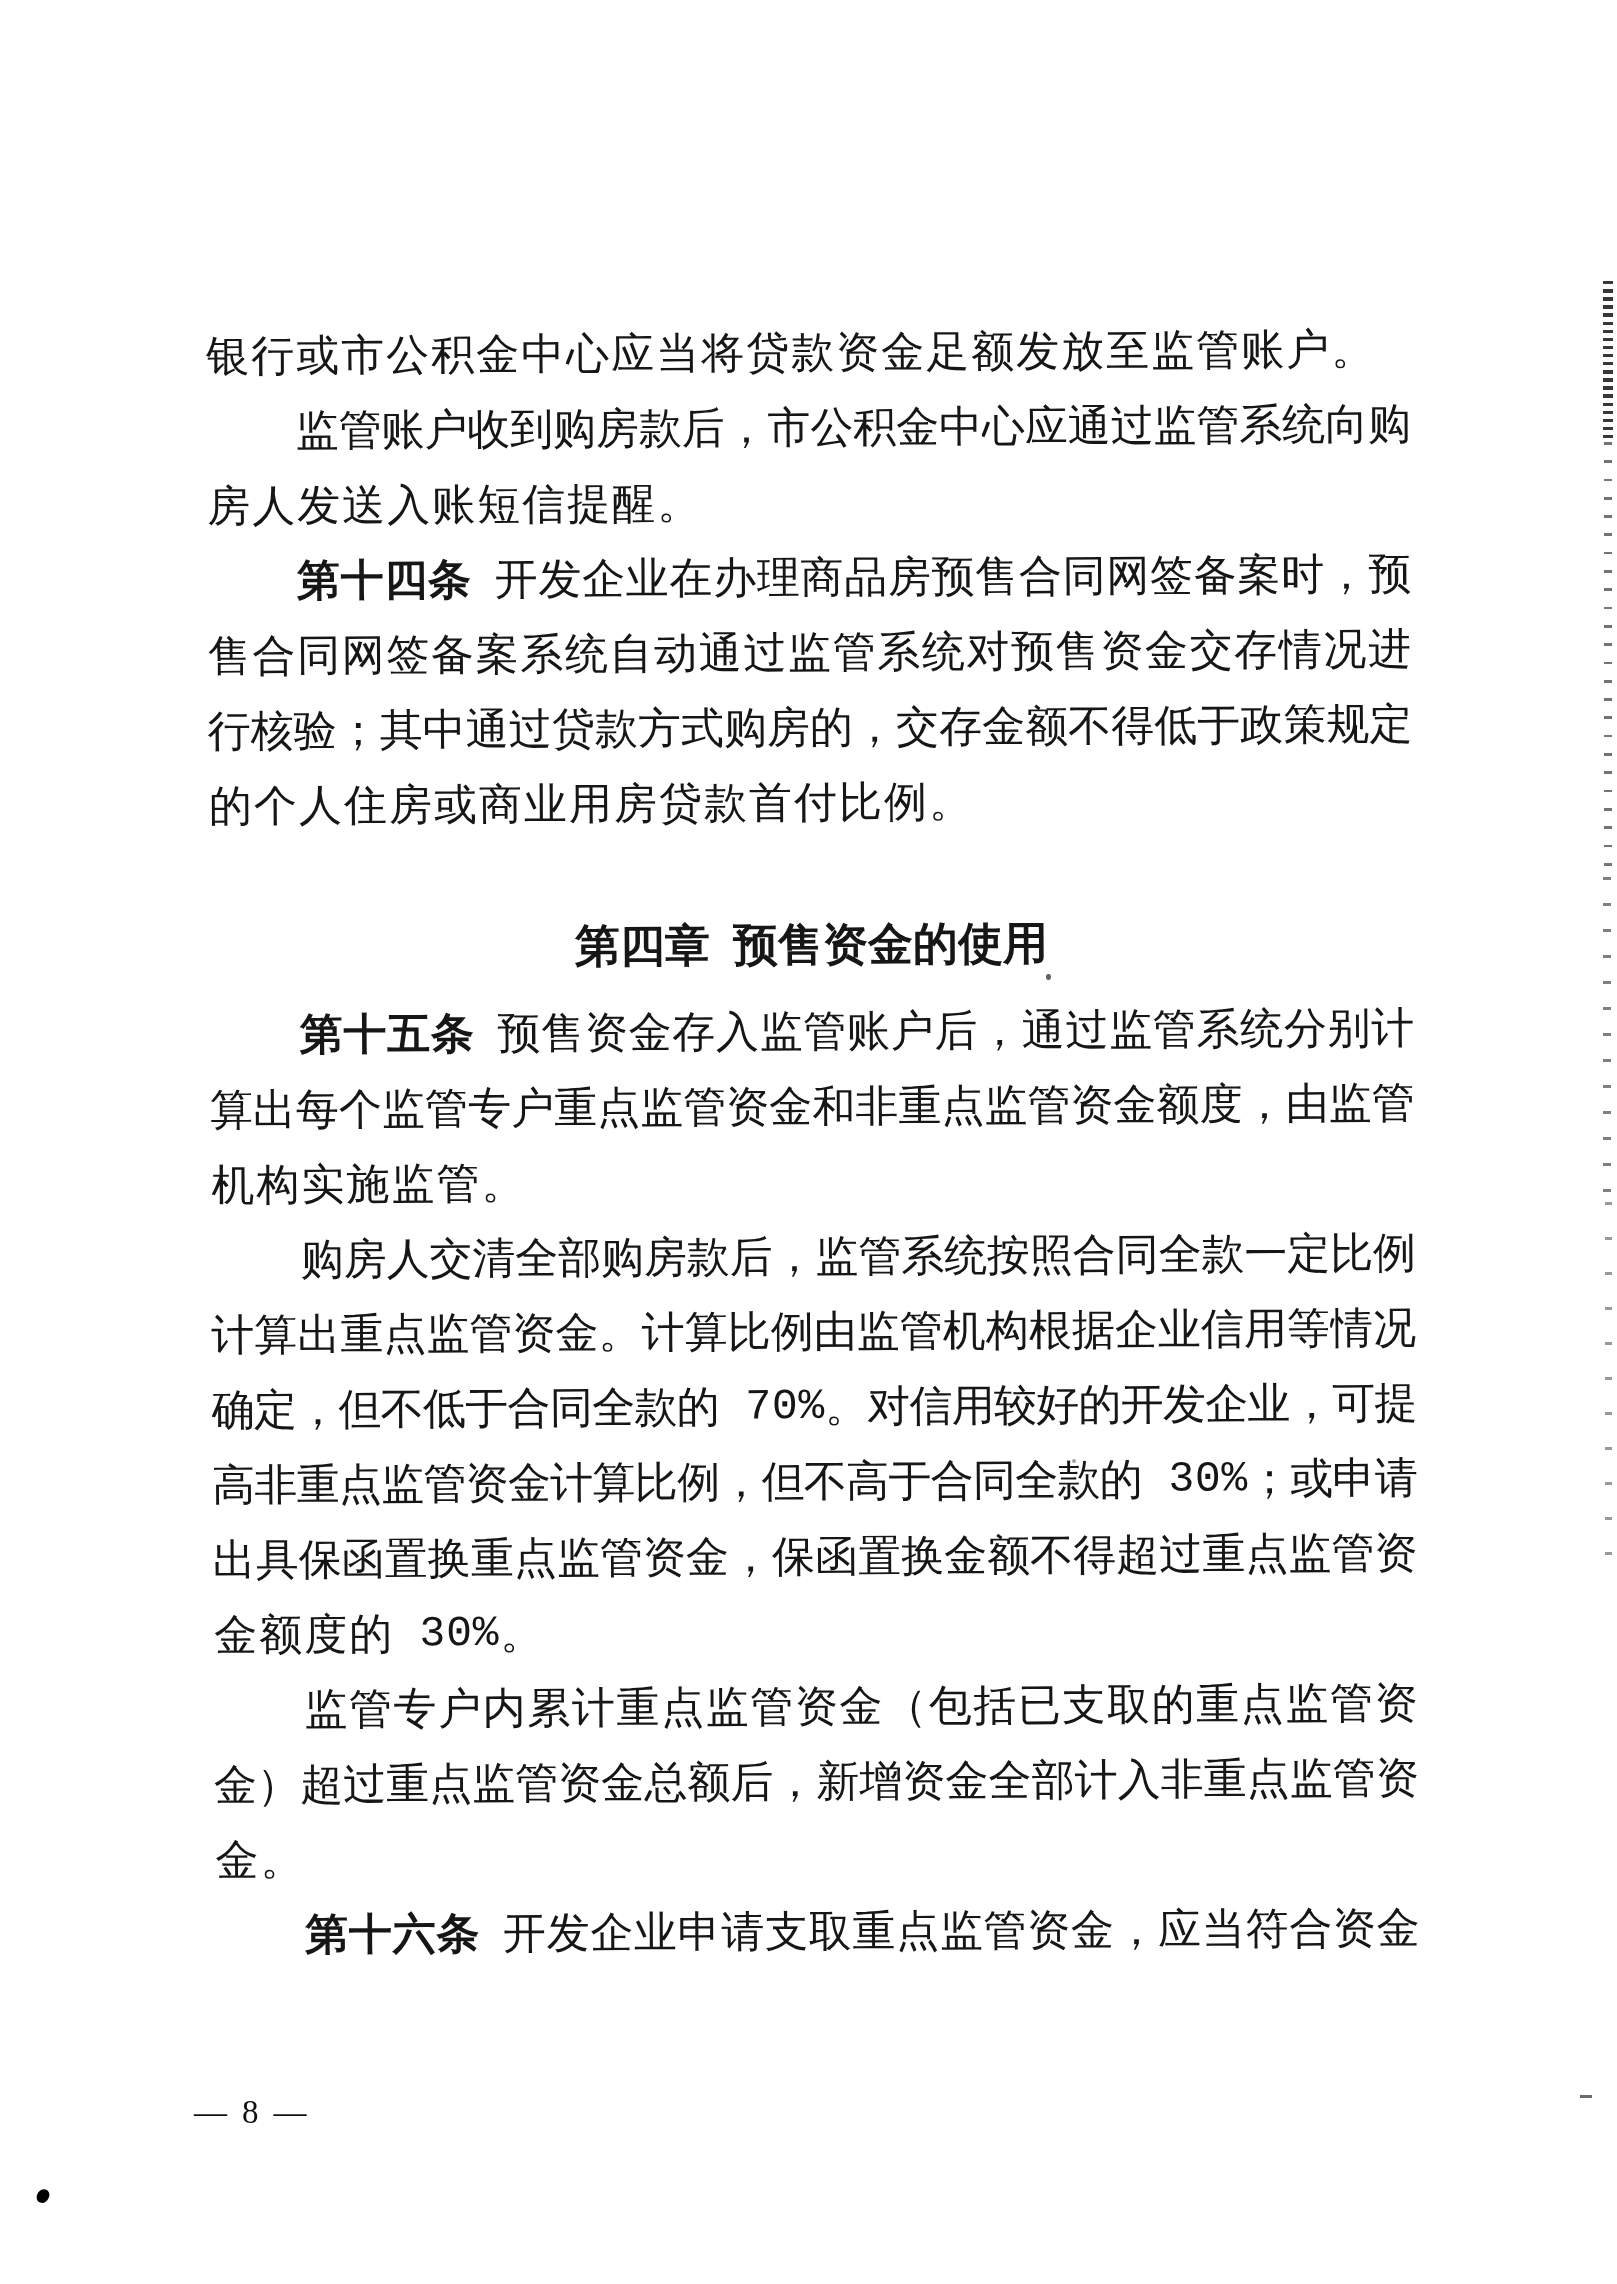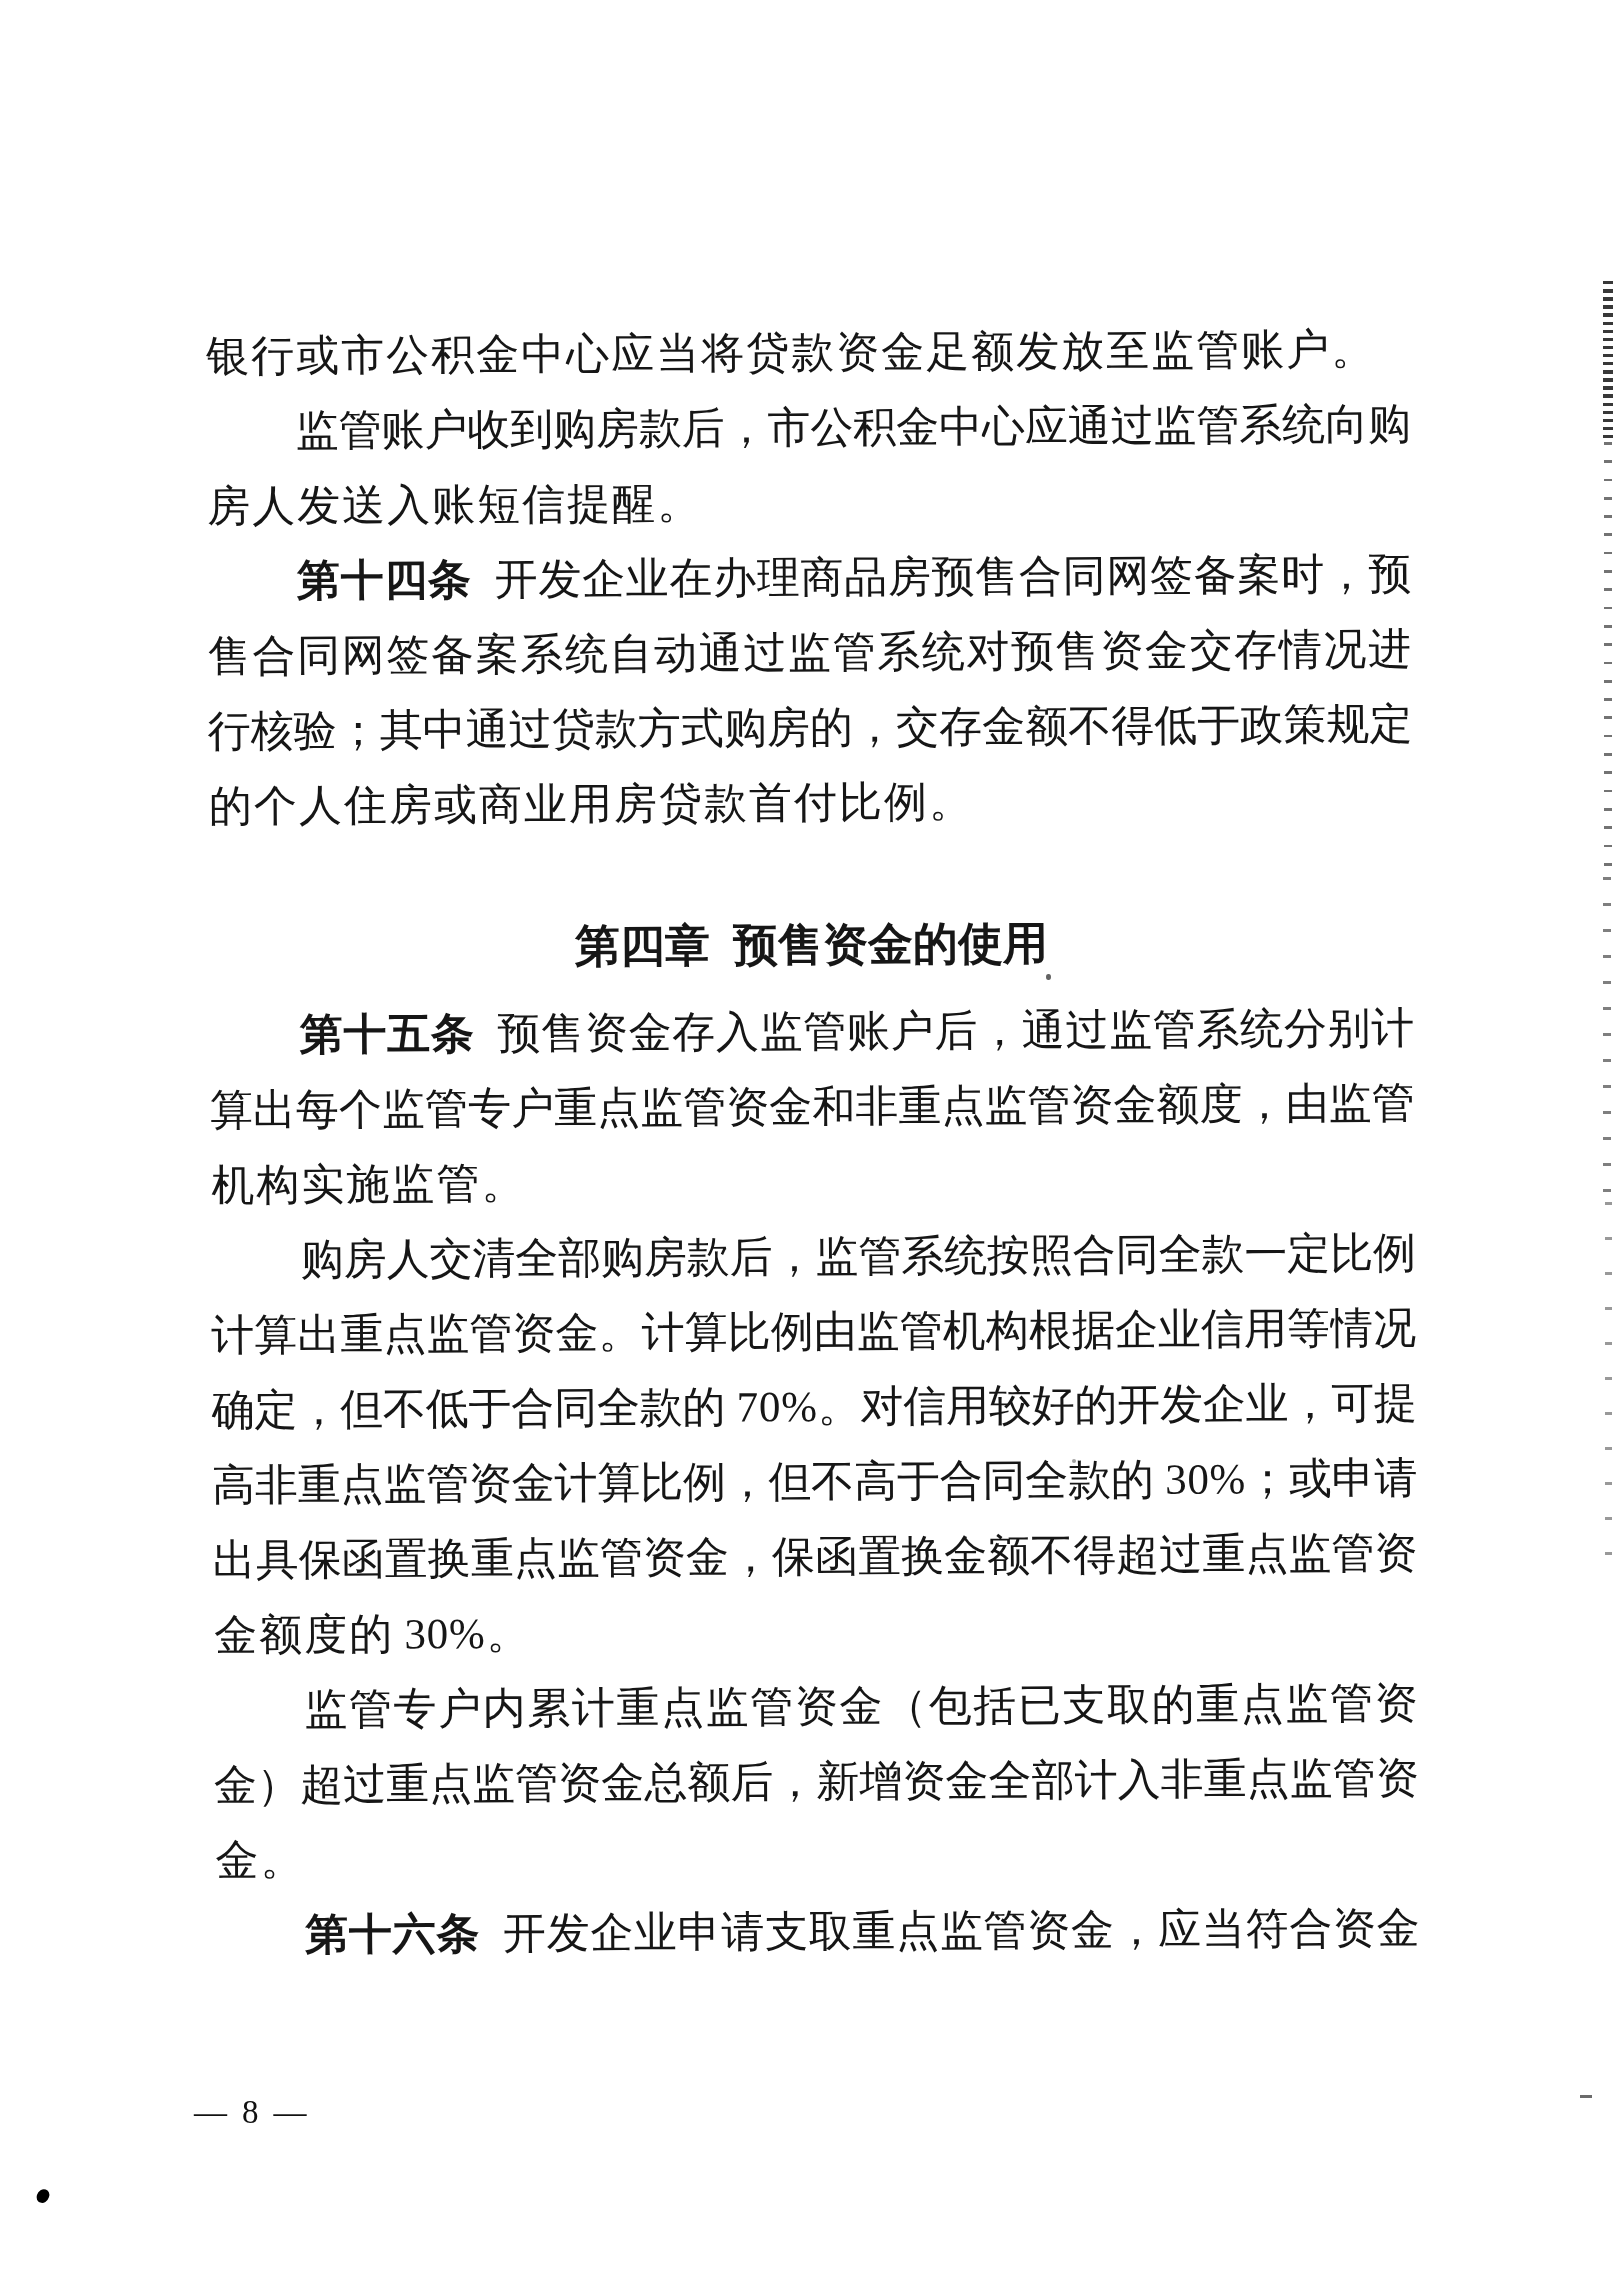--- a/index.html
+++ b/index.html
@@ -23,21 +23,21 @@
     height:75px; line-height:75px;
     font-size:43px; white-space:nowrap;
     overflow:visible;
   }
   .line.fill { justify-content:space-between; }
   .line.end  { justify-content:flex-start; }
   .cjk {
     flex:0 1 auto; width:45px; min-width:0;
     text-align:center; overflow:hidden;
   }
-  .lat { flex:0 0 auto; white-space:pre; letter-spacing:0.7px; }
+  .lat { flex:0 0 auto; white-space:pre; letter-spacing:0.7px;font-family:Liberation Mono, monospace; }
   .bold { font-weight:bold; }
   .indent-box { flex:0 0 90px; }
   .lead-gap   { flex:0 0 23px; }
   .line.heading {
     justify-content:center; font-weight:bold; font-size:45px;
     margin:68px 0 11px 0;
   }
   .line.heading .lat { width:23px; }
 
   

